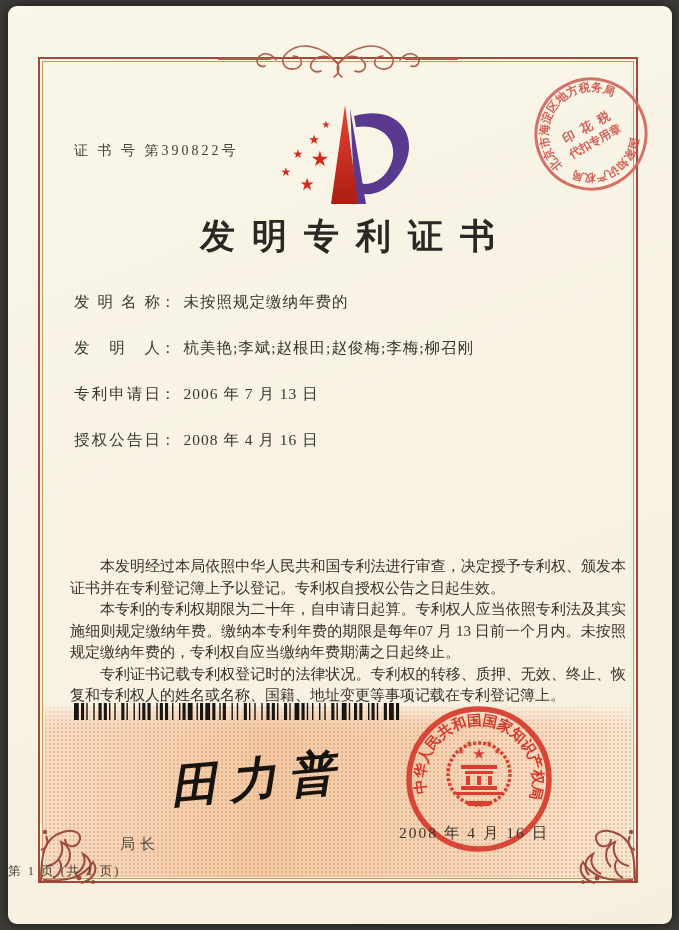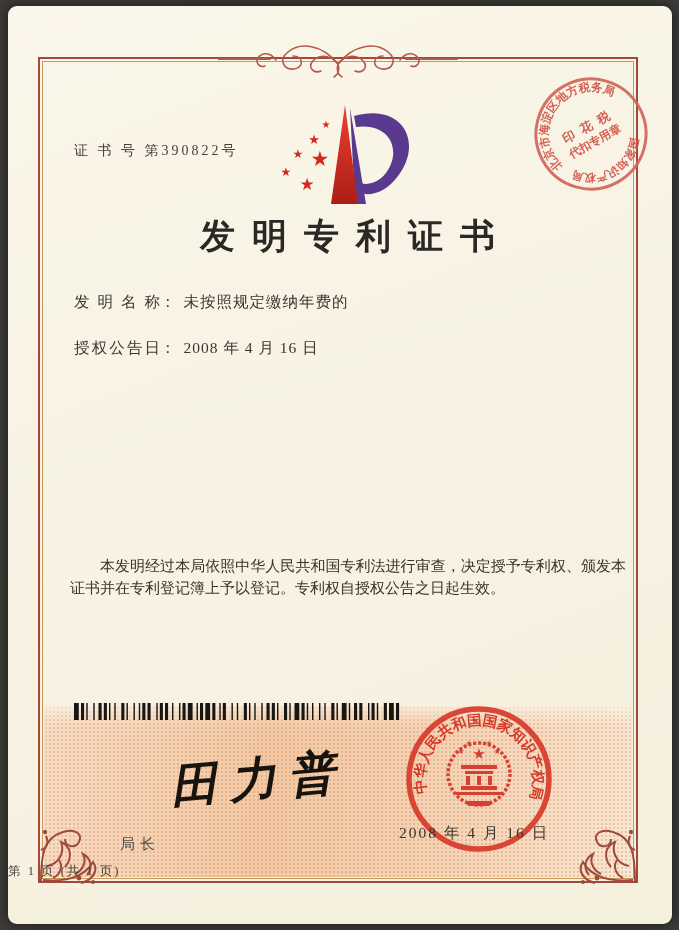--- a/index.html
+++ b/index.html
@@ -169,26 +169,34 @@
     </g>
   </svg>
 
   <div class="title">发明专利证书</div>
 
   <div class="fields">
     <div class="field-row">
       <span class="lbl">发明名称</span><span class="colon">：</span><span class="val">未按照规定缴纳年费的</span>
     </div>
     <div class="field-row">
+      <span class="lbl">发明人</span><span class="colon">：</span><span class="val">杭美艳;李斌;赵根田;赵俊梅;李梅;柳召刚</span>
+    </div>
+    <div class="field-row">
+      <span class="lbl">专利申请日</span><span class="colon">：</span><span class="val">2006 年 7 月 13 日</span>
+    </div>
+    <div class="field-row">
       <span class="lbl">授权公告日</span><span class="colon">：</span><span class="val">2008 年 4 月 16 日</span>
     </div>
   </div>
 
   <div class="body-text">
     <p>本发明经过本局依照中华人民共和国专利法进行审查，决定授予专利权、颁发本证书并在专利登记簿上予以登记。专利权自授权公告之日起生效。</p>
+    <p>本专利的专利权期限为二十年，自申请日起算。专利权人应当依照专利法及其实施细则规定缴纳年费。缴纳本专利年费的期限是每年07 月 13 日前一个月内。未按照规定缴纳年费的，专利权自应当缴纳年费期满之日起终止。</p>
+    <p>专利证书记载专利权登记时的法律状况。专利权的转移、质押、无效、终止、恢复和专利权人的姓名或名称、国籍、地址变更等事项记载在专利登记簿上。</p>
   </div>
 
   <svg class="barcode" id="barcode" width="352" height="17" viewBox="0 0 352 17">
       <rect x="0.0" y="0" width="4.8" height="17" fill="#181512"></rect>
       <rect x="7.0" y="0" width="3.1" height="17" fill="#181512"></rect>
       <rect x="12.3" y="0" width="1.4" height="17" fill="#181512"></rect>
       <rect x="19.3" y="0" width="1.4" height="17" fill="#181512"></rect>
       <rect x="24.5" y="0" width="3.1" height="17" fill="#181512"></rect>
       <rect x="29.8" y="0" width="3.1" height="17" fill="#181512"></rect>
       <rect x="35.0" y="0" width="1.4" height="17" fill="#181512"></rect>

